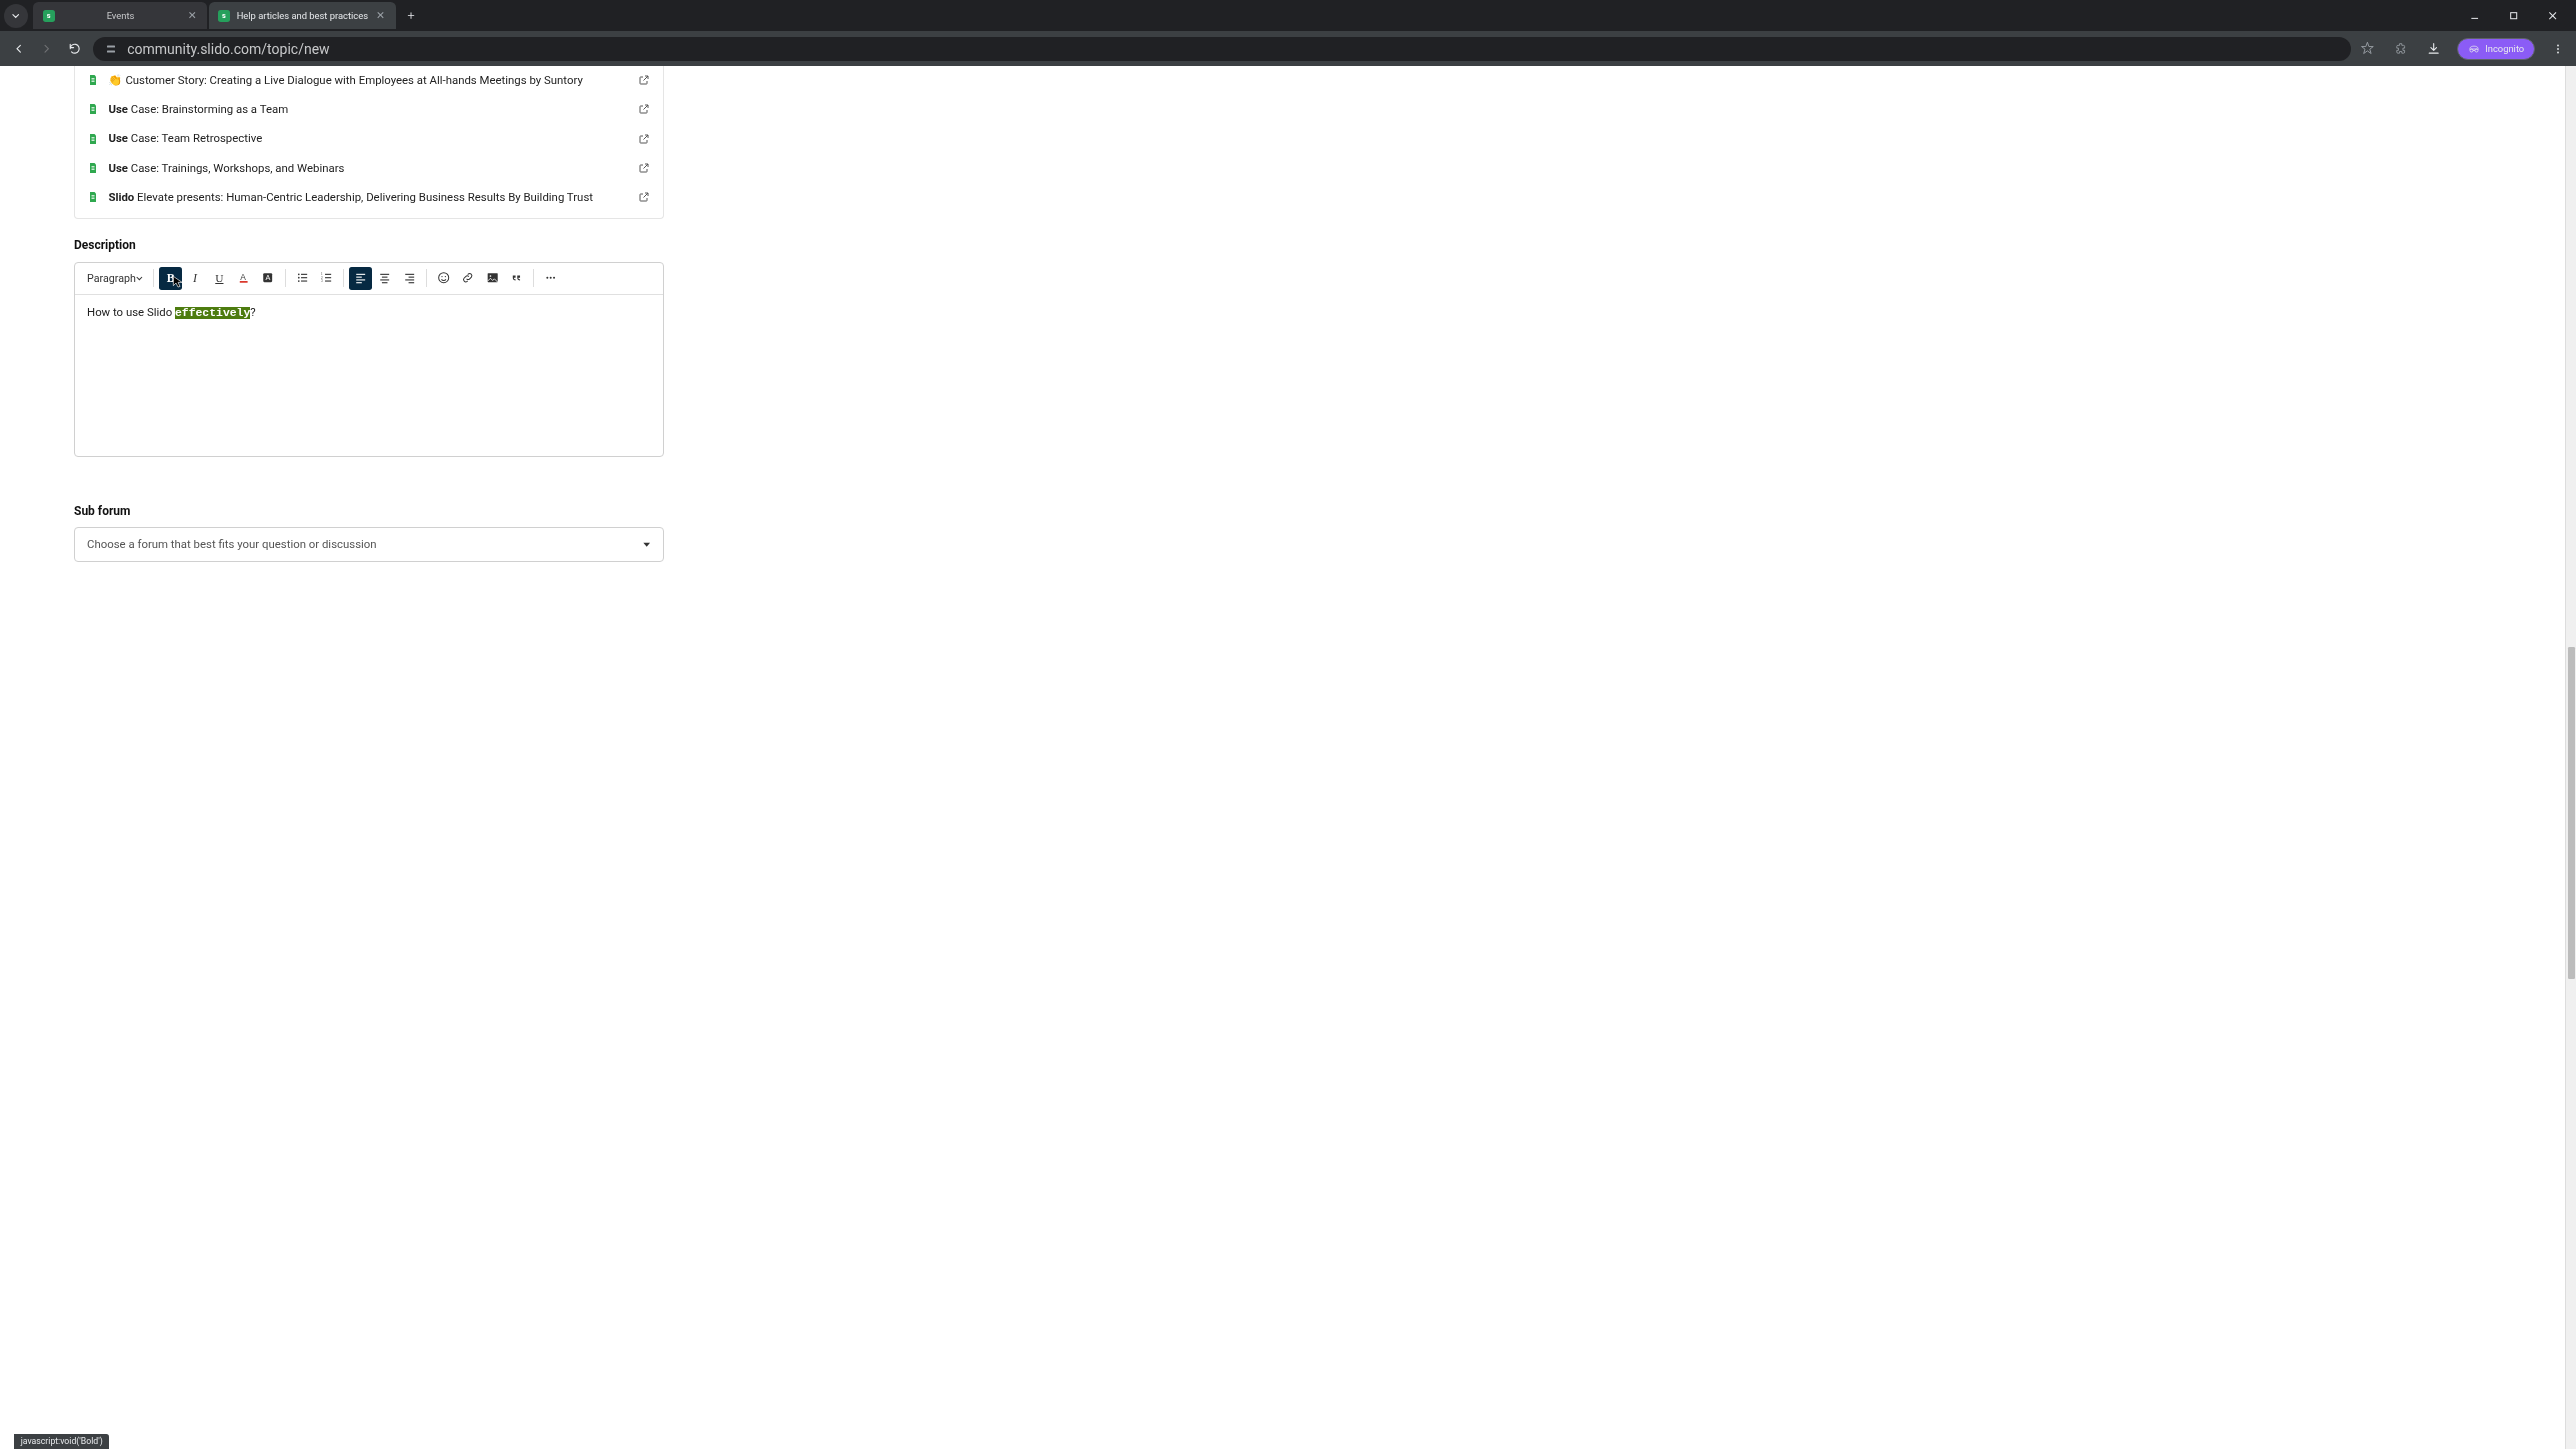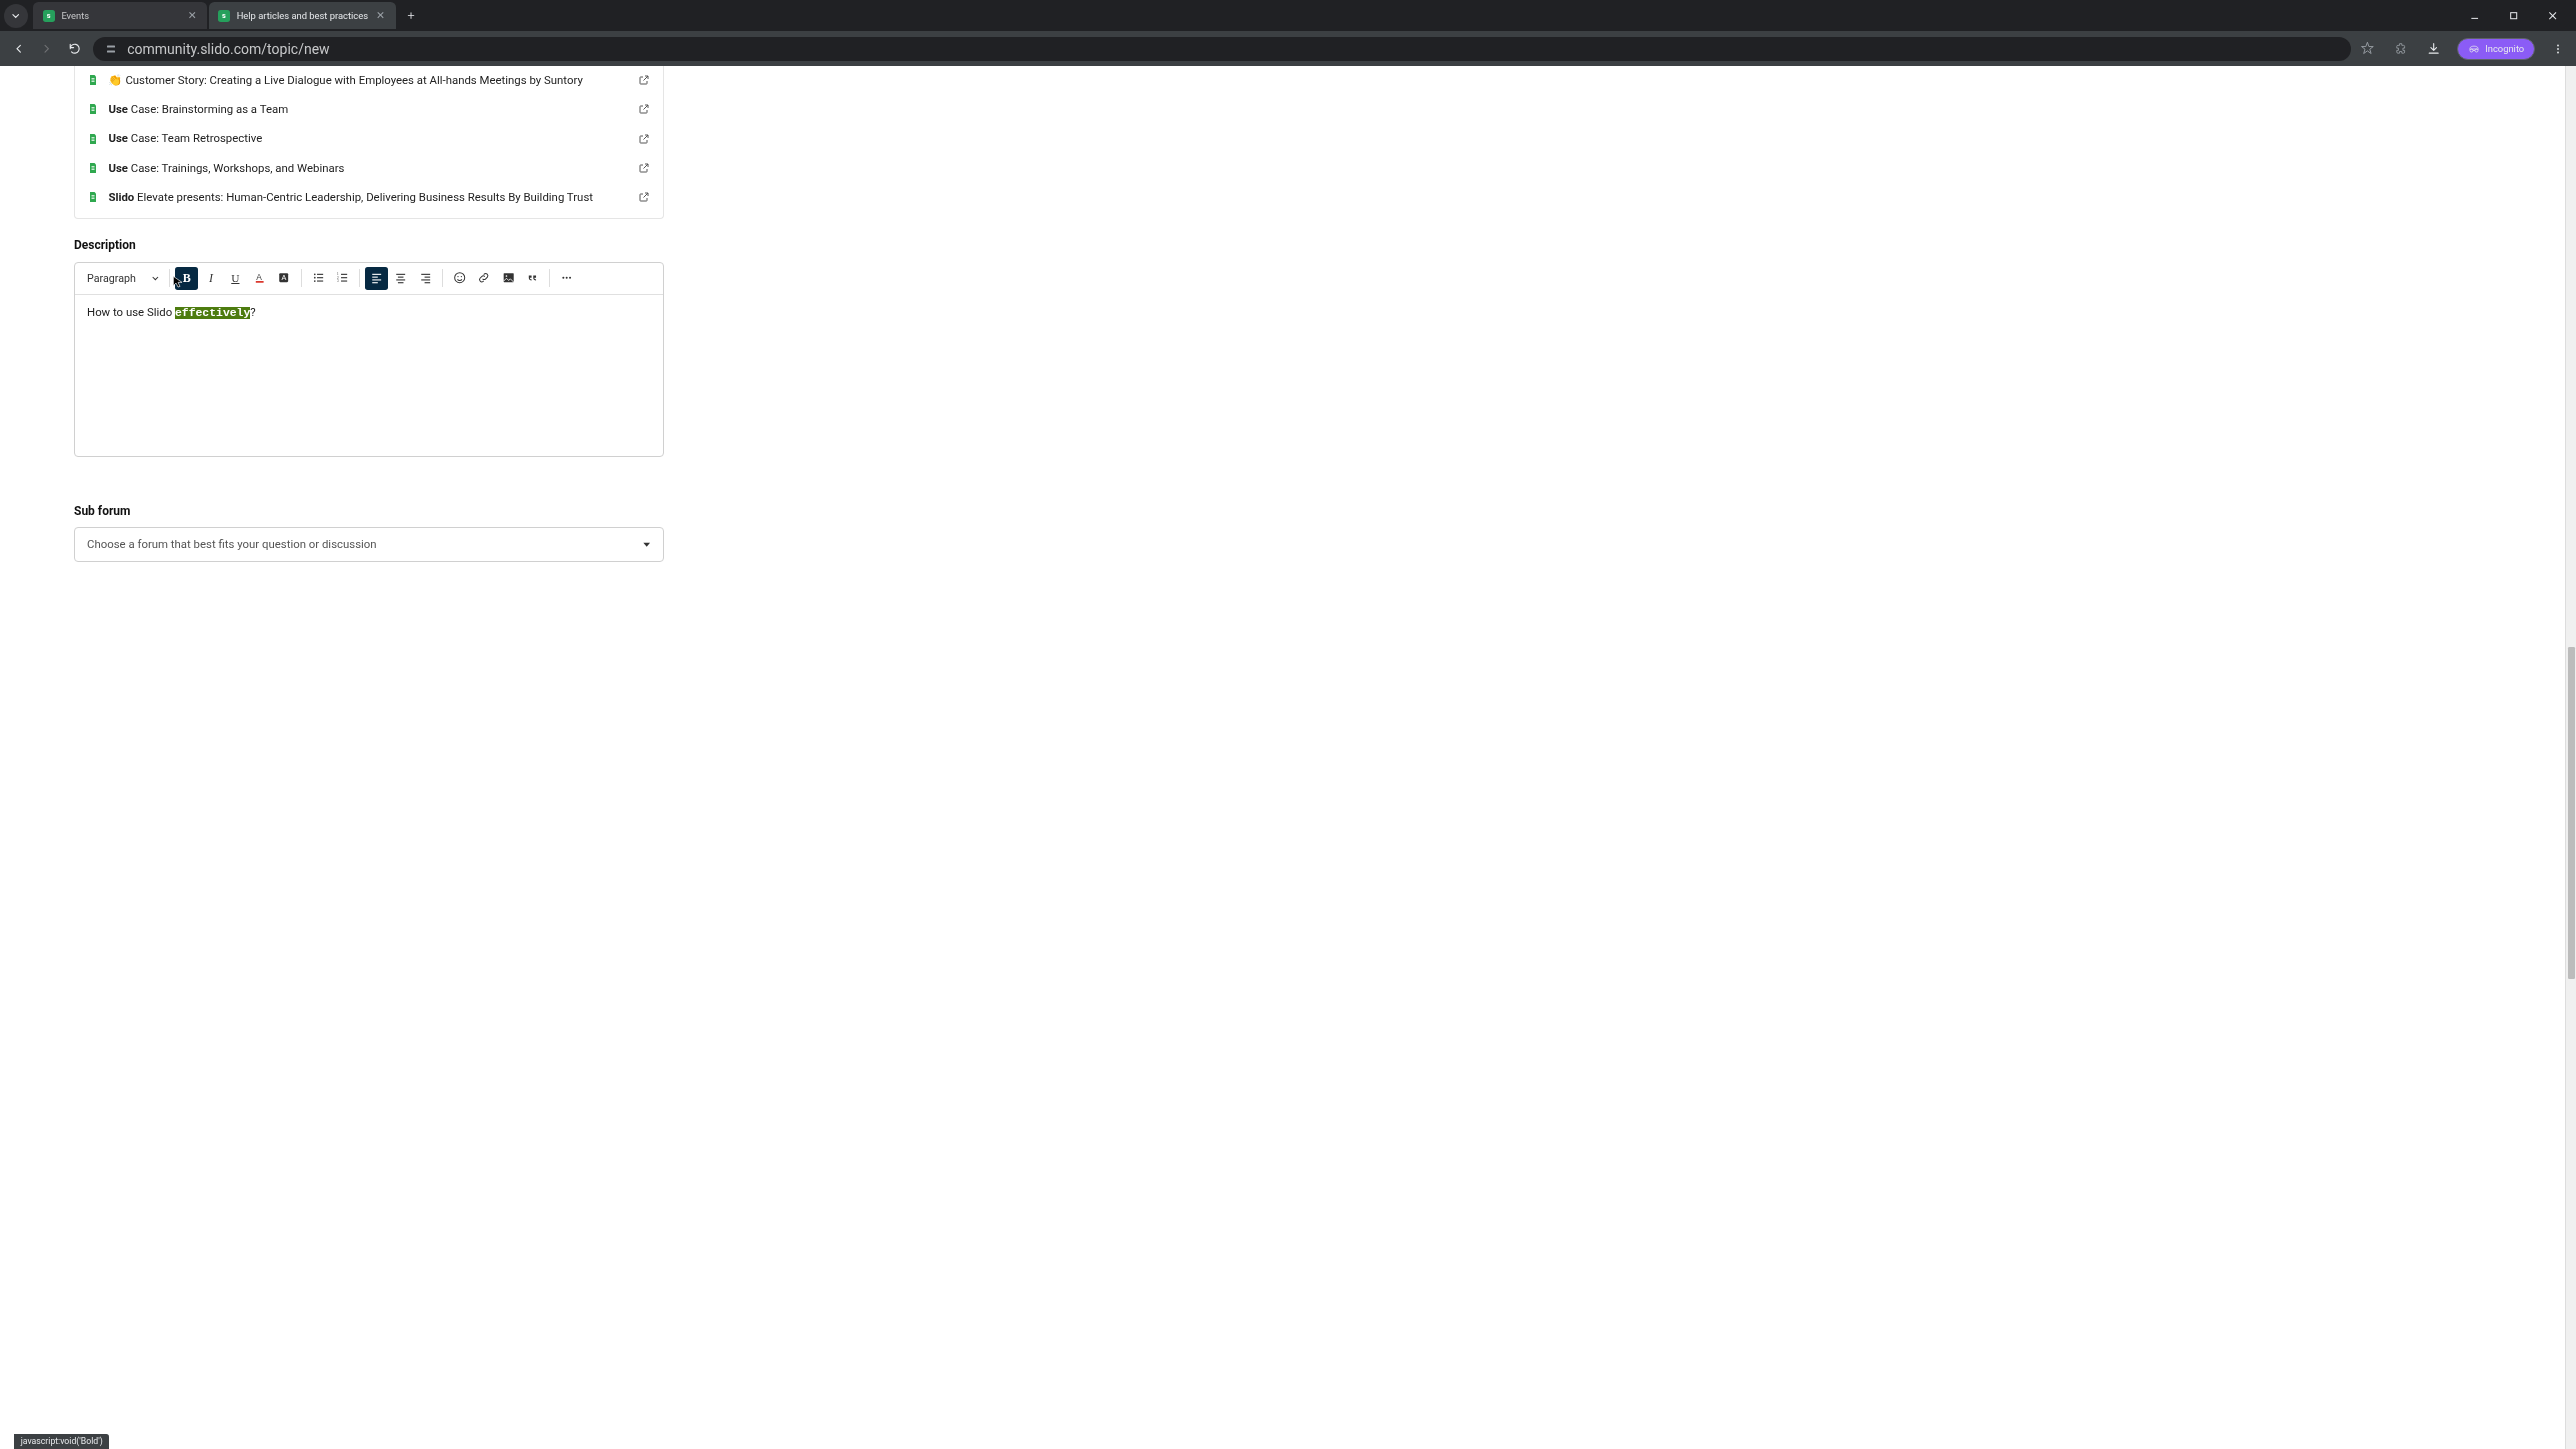--- a/index.html
+++ b/index.html
@@ -5,21 +5,21 @@
 * { margin: 0; padding: 0; box-sizing: border-box; }
 body { font-family: -apple-system, BlinkMacSystemFont, "Segoe UI", Roboto, Arial, sans-serif; background: #202124; overflow: hidden; }
 
 
 .browser-chrome { background: #202124; color: #e8eaed; }
 .tab-bar { display: flex; align-items: center; height: 31px; padding: 0 4px; gap: 1.3px; }
 .tab-dropdown { width: 24px; height: 24px; display:flex; align-items:center; justify-content:center; background:#35363a; border-radius:50%; margin-right:4px;}
 .tab { display: flex; align-items: center; gap: 6.7px; padding: 5.4px 9.4px; background: #35363a; border-radius: 5.4px 5.4px 0 0; min-width: 174px; max-width: 188px; height: 27px; font-size: 9.4px; color: #c7c8ca;}
 .tab.active-tab { background: #3c4043; color: #e8eaed; }
 .tab .favicon { width: 12px; height: 12px; background:#26a05c; border-radius:2.7px; display:flex; align-items:center; justify-content:center; font-size:7.4px; font-weight:bold; color:#fff; flex-shrink:0;}
-.tab .tab-title { flex: 1; white-space: nowrap; overflow: hidden; text-overflow: ellipsis; }
+.tab .tab-title { flex: 1; white-space: nowrap; overflow: hidden; text-overflow: ellipsis; text-align: center; }
 .tab .close-x { font-size:10.7px; color:#9aa0a6; flex-shrink:0; padding:0 1.3px;}
 .new-tab-btn { width:20px; height:20px; display:flex; align-items:center; justify-content:center; font-size:12px; color:#e8eaed; margin-left:4px;}
 .win-controls { margin-left:auto; display:flex; gap:20px; padding-right:9.4px; color:#e8eaed; font-size:9.4px; }
 .win-ctrl { width:19px; height:19px; display:flex; align-items:center; justify-content:center;}
 
 .toolbar { display:flex; align-items:center; gap:6.7px; padding: 5.4px 8px; background:#3c4043; height:35px;}
 .nav-btn { width:21.5px; height:21.5px; display:flex; align-items:center; justify-content:center; color:#9aa0a6; border-radius:50%;}
 .nav-btn.enabled { color:#e8eaed; }
 .address-area { flex:1; display:flex; align-items:center; background:#202124; border-radius:13.4px; padding:4px 10.7px; gap:8px; height:24px;}
 .site-chip { display:flex; align-items:center; justify-content:center; width:16px; height:16px; color:#9aa0a6; font-size:8px;}
@@ -42,21 +42,21 @@
 .ext-link { width:13.4px; height:13.4px; flex-shrink:0; margin-top:1.3px; }
 .ext-link svg { width:12px; height:12px; stroke:#555; fill:none; stroke-width:2; }
 
 .section-label { font-weight:700; font-size:12px; color:#111; margin:19px 0 9.4px 0;}
 
 .editor-box { border:0.7px solid #d0d0d0; border-radius:4px; }
 .editor-toolbar { display:flex; align-items:center; gap:1.3px; padding:4px 6.7px; border-bottom:0.7px solid #e0e0e0; }
 .tb-btn { width:23px; height:23px; display:flex; align-items:center; justify-content:center; border-radius:2.7px; color:#333; font-family: Georgia, serif; }
 .tb-btn.active-btn { background:#062942; color:#fff; }
 .tb-sep { width:0.7px; height:17.4px; background:#ddd; margin:0 4px; }
-.para-select { display:flex; align-items:center; gap:16px; padding:2.7px 5.4px; font-size:10.7px; color:#333; }
+.para-select { display:flex; align-items:center; gap:0; padding:2.7px 5.4px; font-size:10.7px; color:#333; }
 .editor-content { min-height:161px; padding:10.7px 12px; font-size:11.4px; color:#222; }
 .sel-highlight { background:#4d7c0f; color:#fff; font-weight:700;font-family:Liberation Mono, monospace; }
 
 .subforum-select { border:0.7px solid #d0d0d0; border-radius:4px; padding:9.4px 12px; display:flex; align-items:center; justify-content:space-between; font-size:11.4px; color:#555; margin-bottom:27px;}
 
 .status-bar { position:absolute; left:14px; bottom:0; background:#3c4043; color:#e8eaed; font-size:8.7px; padding:2.7px 6.7px; border-top-right-radius:2.7px;}
 
 .scrollbar-track { width:10.7px; background:#f0f0f0; border-left:0.7px solid #ddd; position:relative;}
 .scrollbar-thumb { position:absolute; left:1.3px; right:1.3px; top:42%; height:24%; background:#bcbcbc; border-radius:1.3px;}
 

